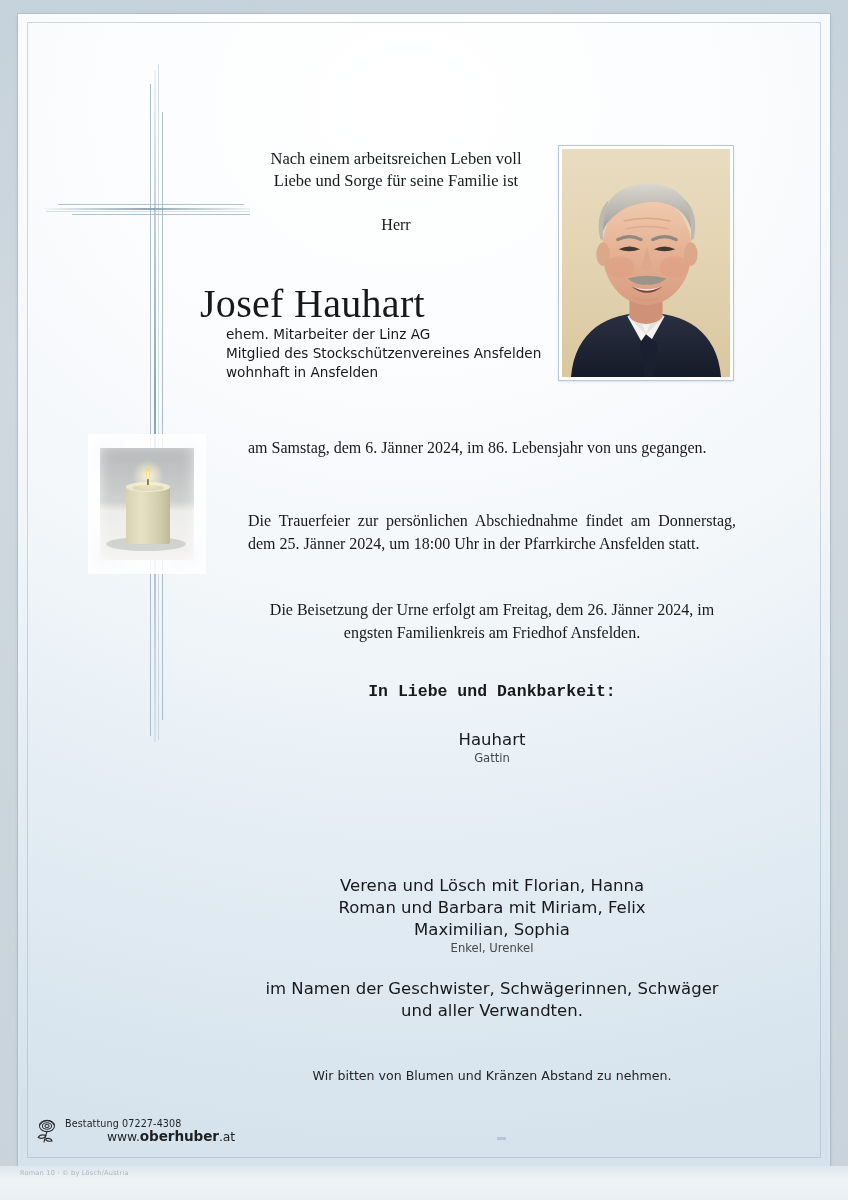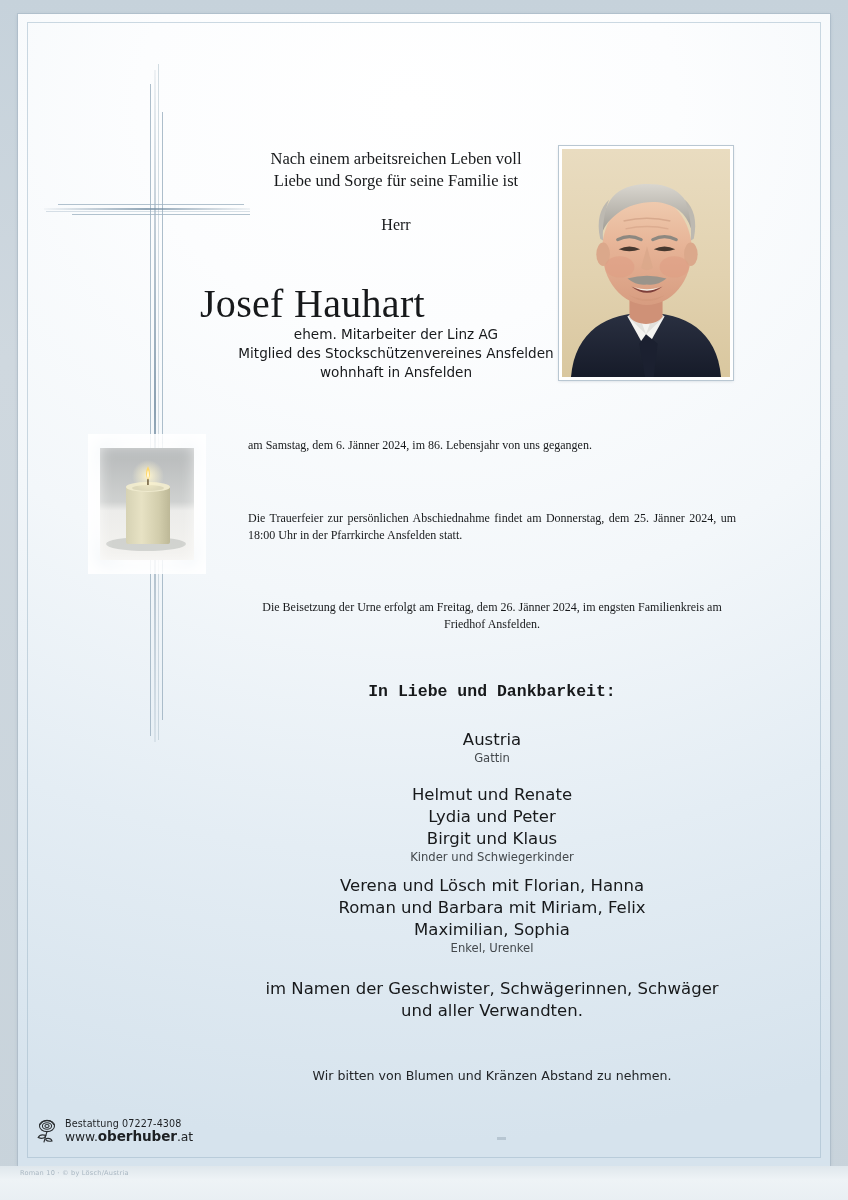--- a/index.html
+++ b/index.html
@@ -123,28 +123,28 @@
 
   #name {
     left: 200px; top: 252px; width: 392px;
     font-size: 40px; letter-spacing: .3px;
     font-family: "Liberation Serif", "DejaVu Serif", serif;
     margin-top: 28px;
   }
 
   #subtitles {
     left: 226px; top: 325px; width: 340px;
-    text-align: center; font-size: 13.6px; line-height: 1.38;
+    text-align: left; font-size: 13.6px; line-height: 1.38;
     font-family: "DejaVu Sans", "Liberation Sans", sans-serif;
   }
 
   .para {
     left: 248px; width: 488px;
     text-align: justify; text-justify: inter-word;
-    font-size: 12px; line-height: 1.42;
+    font-size: 16px; line-height: 1.42;
     font-family: "Liberation Serif", serif;
   }
   #para-death   { top: 437px; }
   #para-service { top: 510px; }
   #para-burial  { top: 599px; }
   #para-burial { text-align: center; }
 
   #dedication {
     left: 248px; top: 682px; width: 488px;
     text-align: center; font-size: 16.5px; font-weight: 600;
@@ -181,21 +181,21 @@
 
   
   #footer-logo {
     position: absolute; left: 34px; top: 1118px;
     display: flex; align-items: center; gap: 5px;
   }
   #rose-icon { width: 26px; height: 26px; flex: none; opacity: .92; }
   #rose-icon svg { display: block; width: 100%; height: 100%; }
   #logo-text { font-family: "DejaVu Sans", "Liberation Sans", sans-serif; color: #1d2023; }
   #logo-line1 { font-size: 9.6px; letter-spacing: .1px; line-height: 1.18; }
-  #logo-line2 { font-size: 12.4px; line-height: 1.12; letter-spacing: -.1px; }
+  #logo-line2 { font-size: 12.4px; line-height: 1.12; letter-spacing: -.1px; margin-left: 42px; }
   #logo-line2 .brand { font-weight: 700; font-size: 13.6px; }
 
   #center-mark {
     position: absolute; left: 497px; top: 1137px;
     width: 9px; height: 3px; background: #9eaebb; opacity: .55;
   }
 
   #fineprint {
     position: absolute; left: 20px; top: 1169px;
     font-family: "DejaVu Sans", "Liberation Sans", sans-serif;
@@ -355,30 +355,24 @@
     <div>wohnhaft in Ansfelden</div>
   </div>
 
   <div class="txt para" id="para-death">am Samstag, dem 6. Jänner 2024, im 86. Lebensjahr von uns gegangen.</div>
   <div class="txt para" id="para-service">Die Trauerfeier zur persönlichen Abschiednahme findet am Donnerstag, dem 25. Jänner 2024, um 18:00 Uhr in der Pfarrkirche Ansfelden statt.</div>
   <div class="txt para" id="para-burial">Die Beisetzung der Urne erfolgt am Freitag, dem 26. Jänner 2024, im engsten Familienkreis am Friedhof Ansfelden.</div>
 
   <div class="txt" id="dedication">In Liebe und Dankbarkeit:</div>
 
   <div class="txt group" id="group-spouse">
-    <div class="gname">Austria</div>
+    <div class="gname">Hauhart</div>
     <div class="grole">Gattin</div>
   </div>
 
-  <div class="txt group" id="group-children">
-    <div class="gname">Helmut  und Renate</div>
-    <div class="gname">Lydia und Peter</div>
-    <div class="gname">Birgit und Klaus</div>
-    <div class="grole">Kinder und Schwiegerkinder</div>
-  </div>
 
   <div class="txt group" id="group-grandkids">
     <div class="gname">Verena und Lösch mit Florian, Hanna</div>
     <div class="gname">Roman und Barbara mit Miriam, Felix</div>
     <div class="gname">Maximilian, Sophia</div>
     <div class="grole">Enkel, Urenkel</div>
   </div>
 
   <div class="txt" id="closing">
     <div>im Namen der Geschwister, Schwägerinnen, Schwäger</div>

